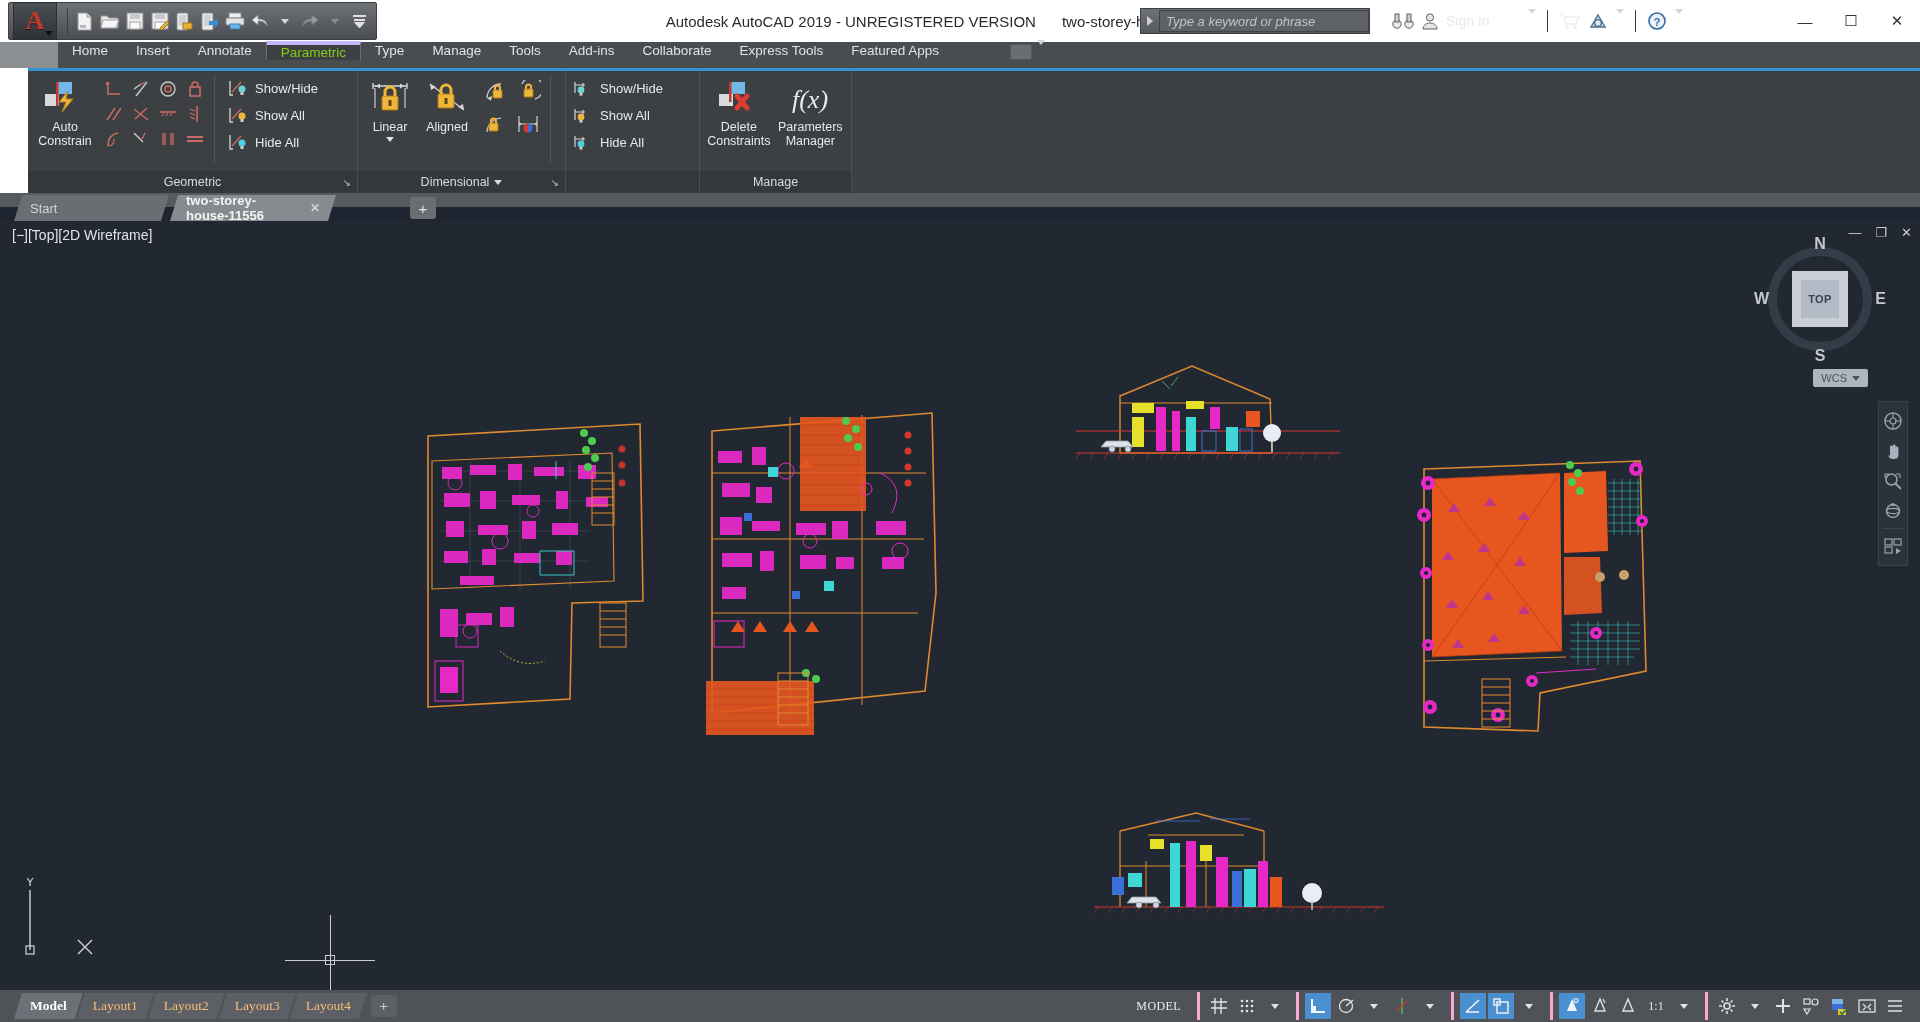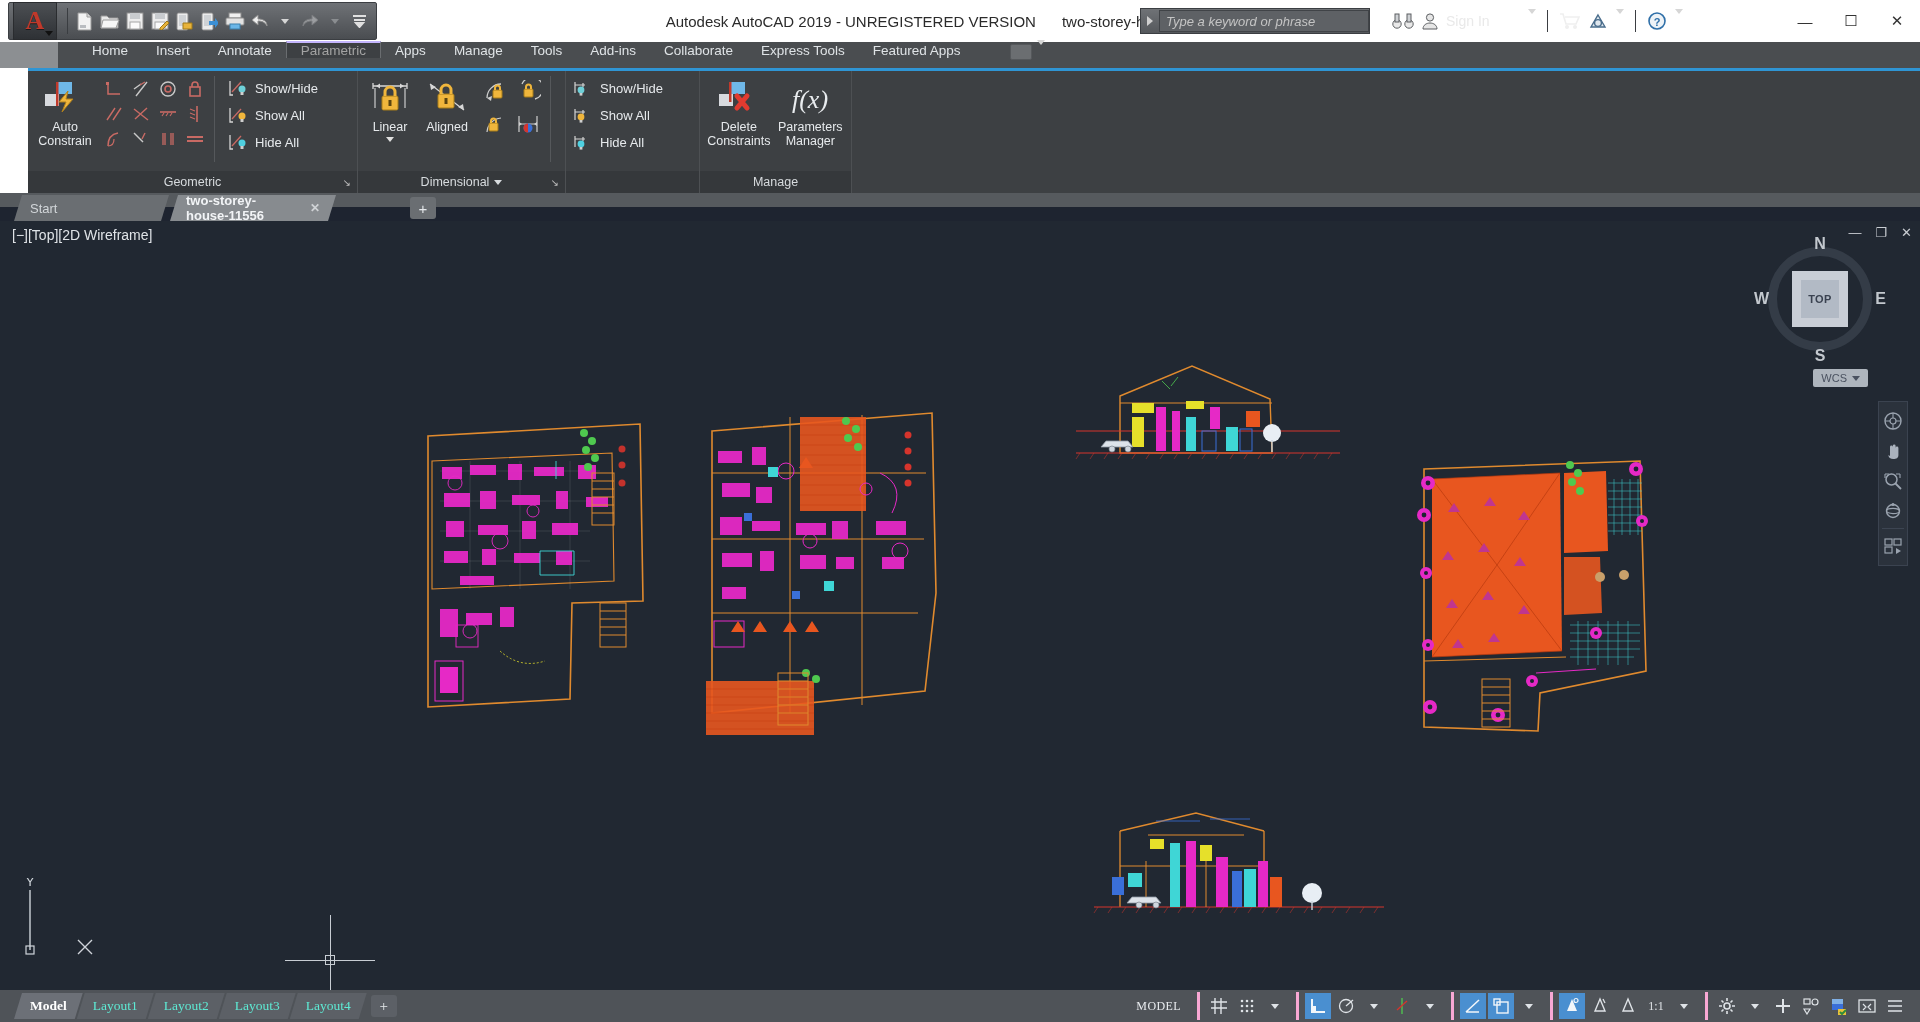--- a/index.html
+++ b/index.html
@@ -69,25 +69,25 @@
   .winbtns{position:absolute;right:0;top:0;height:42px;display:flex;align-items:center;}
   .winbtn{width:46px;height:42px;display:flex;align-items:center;justify-content:center;
           color:#333;font-size:15px;cursor:pointer;}
 
   
   .tabbar{
     position:absolute;left:0;top:42px;width:1920px;height:26px;
     background:#4a4d50;
   }
   .tabbar .leftpad{position:absolute;left:0;top:0;width:58px;height:26px;background:#8c8f92;}
-  .tabs{position:absolute;left:58px;top:0;display:flex;height:16px;align-items:flex-end;padding-left:20px;}
+  .tabs{position:absolute;left:58px;top:0;display:flex;height:16px;align-items:center;}
   .tab{
     padding:0 14px;display:flex;align-items:center;color:#dfe3e6;font-size:13.5px;cursor:pointer;
   }
-  .tab.active{background:#3d4043;color:#a3a3a3;border-top:2px solid #c4b5fd;
+  .tab.active{background:#3d4043;color:#84cc16;border-top:4px solid #c4b5fd;
               border-left:1px solid #6a6d70;border-right:1px solid #6a6d70;}
   .tab-extra{position:absolute;left:1010px;top:2px;display:flex;align-items:center;gap:4px;}
   .tab-extra .chip{width:22px;height:16px;background:#6b6e71;border:1px solid #55585b;border-radius:2px;}
 
   
   .ribbon{
     position:absolute;left:0;top:68px;width:1920px;height:125px;
     background:#3d4043;
   }
   .ribbon-strip{position:absolute;left:0;top:0;width:1920px;height:3px;background:#2f95d4;}
@@ -165,21 +165,21 @@
   
   .ucs{position:absolute;left:18px;bottom:32px;width:80px;height:80px;color:#cfd4da;}
   .crosshair{position:absolute;left:330px;bottom:30px;width:0;height:0;}
   .ch-h{position:absolute;left:-45px;top:0;width:90px;height:1px;background:#c8cdd3;}
   .ch-v{position:absolute;left:0;top:-45px;width:1px;height:90px;background:#c8cdd3;}
   .ch-b{position:absolute;left:-5px;top:-5px;width:10px;height:10px;border:1px solid #c8cdd3;}
 
   
   .statusbar{position:absolute;left:0;top:990px;width:1920px;height:32px;background:#4f5358;font-family:Liberation Serif, serif;}
   .laytabs{position:absolute;left:14px;top:2px;display:flex;align-items:center;height:28px;}
-  .laytab{height:26px;display:flex;align-items:center;padding:0 16px;color:#5eead4;font-size:13.5px;
+  .laytab{height:26px;display:flex;align-items:center;padding:0 16px;color:#fdba74;font-size:13.5px;
           background:#5c6066;margin-right:-6px;cursor:pointer;
           clip-path:polygon(8px 0,100% 0,calc(100% - 8px) 100%,0 100%);}
   .laytab.active{background:#6c7077;color:#ffffff;font-weight:bold;}
   .laytab-plus{margin-left:10px;width:26px;height:22px;background:#5c6066;border-radius:3px;
                display:flex;align-items:center;justify-content:center;color:#e6e9ec;font-size:15px;cursor:pointer;}
   .stright{position:absolute;right:6px;top:2px;height:28px;display:flex;align-items:center;gap:2px;}
   .sgrp{display:flex;align-items:center;gap:2px;padding:0 6px;height:28px;
         border-left:3px solid #f9a8d4;}
   .sbtn{height:26px;min-width:26px;display:flex;align-items:center;justify-content:center;
         color:#dfe3e7;font-size:12px;cursor:pointer;padding:0 3px;}
@@ -333,21 +333,21 @@
   </div>
 </div>
 
 <div class="tabbar">
   <div class="leftpad"></div>
   <div class="tabs">
     <div class="tab">Home</div>
     <div class="tab">Insert</div>
     <div class="tab">Annotate</div>
     <div class="tab active">Parametric</div>
-    <div class="tab">Apps</div>
+    <div class="tab">Type</div>
     <div class="tab">Manage</div>
     <div class="tab">Tools</div>
     <div class="tab">Add-ins</div>
     <div class="tab">Collaborate</div>
     <div class="tab">Express Tools</div>
     <div class="tab">Featured Apps</div>
   </div>
   <div class="tab-extra">
     <span class="chip"></span>
     <span><i class="qcaret"></i></span>

